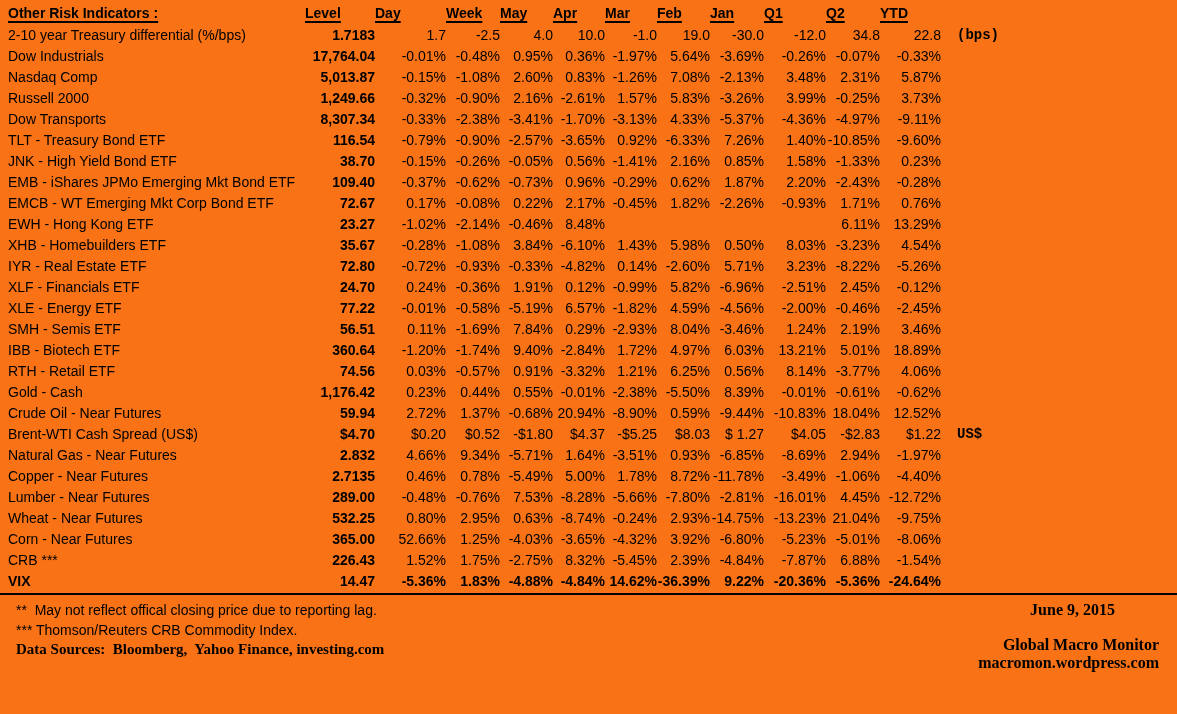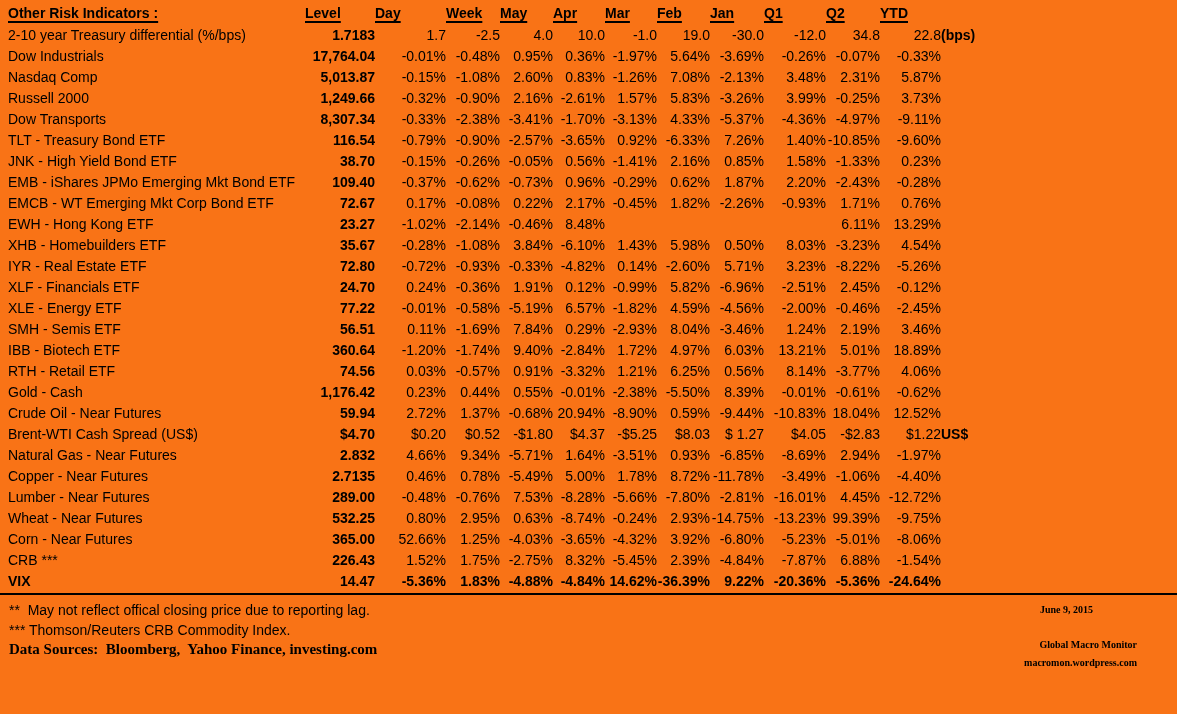--- a/index.html
+++ b/index.html
@@ -28,53 +28,53 @@
     line-height: 21px;
     height: 21px;
     vertical-align: middle;
     white-space: pre;
   }
   thead th { height: 23px; font-weight: bold; }
   .name { text-align: left; padding-left: 8px; }
   .num  { text-align: right; }
   th.num { text-align: left; padding-right: 6px; }
   td.level { font-weight: bold; margin-top: 20px; }
-  .suffix { text-align: left; font-weight: bold; }
+  .suffix { text-align: left; padding-left: 16px; font-weight: bold; font-family: Liberation Mono, monospace; }
   .hu { text-decoration: underline; text-underline-offset: 3px; text-decoration-thickness: 1.5px; }
   tr.bold-row td { font-weight: bold; }
   .divider {
     width: 1177px;
     height: 2px;
     background: #000000;
     margin-top: 1px;
   }
   .footer {
     display: flex;
     justify-content: space-between;
     padding-top: 5px;
   }
-  .foot-left { padding-left: 9px; }
+  .foot-left { padding-left: 16px; }
   .foot-left .fnote {
     font-size: 14px;
     line-height: 20px;
     white-space: pre;
   }
   .foot-left .sources {
     font-family: "Liberation Serif", "DejaVu Serif", serif;
     font-weight: bold;
     font-size: 15px;
     line-height: 19px;
     white-space: pre;
   }
   .foot-right {
     text-align: right;
-    padding-right: 40px;
+    padding-right: 18px;
     font-family: "Liberation Serif", "DejaVu Serif", serif;
     font-weight: bold;
-    font-size: 10px;
+    font-size: 16px;
   }
   .foot-right .date { line-height: 20px; padding-right: 44px; margin-bottom: 16px; }
   .foot-right .brand { line-height: 18px; }
   .foot-right .url { line-height: 18px; }
 </style>
 </head>
 <body>
 
 <div class="sheet">
 
@@ -461,21 +461,21 @@
           <td class="name">Wheat - Near Futures</td>
           <td class="num level">532.25</td>
           <td class="num">0.80%</td>
           <td class="num">2.95%</td>
           <td class="num">0.63%</td>
           <td class="num">-8.74%</td>
           <td class="num">-0.24%</td>
           <td class="num">2.93%</td>
           <td class="num">-14.75%</td>
           <td class="num">-13.23%</td>
-          <td class="num">99.39%</td>
+          <td class="num">21.04%</td>
           <td class="num">-9.75%</td>
           <td class="suffix"></td>
         </tr>
         <tr>
           <td class="name">Corn - Near Futures</td>
           <td class="num level">365.00</td>
           <td class="num">52.66%</td>
           <td class="num">1.25%</td>
           <td class="num">-4.03%</td>
           <td class="num">-3.65%</td>

